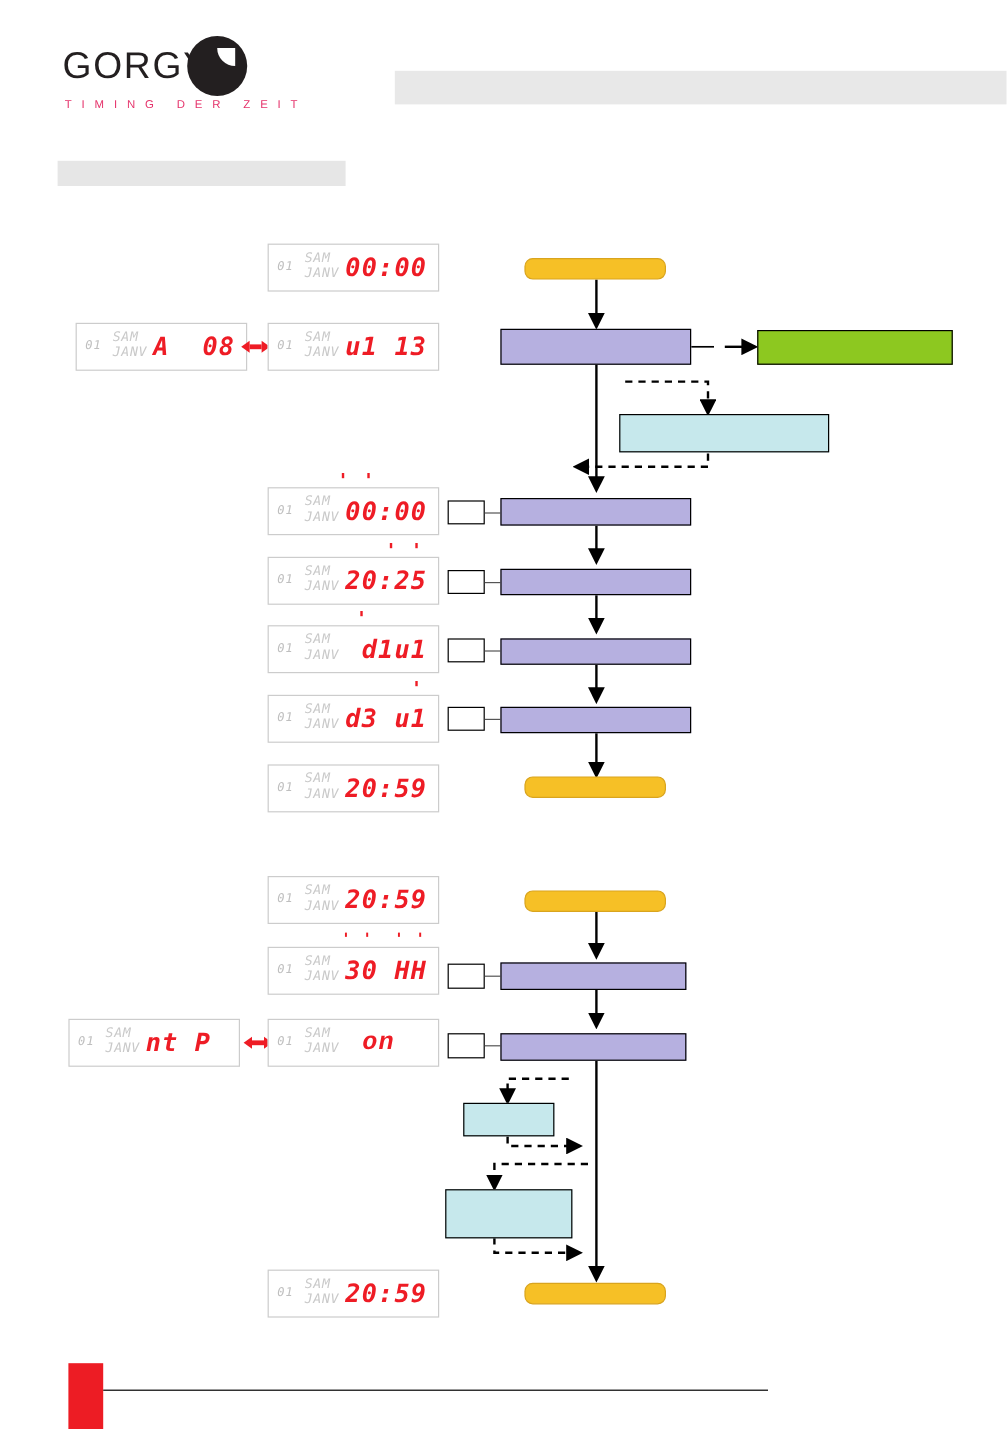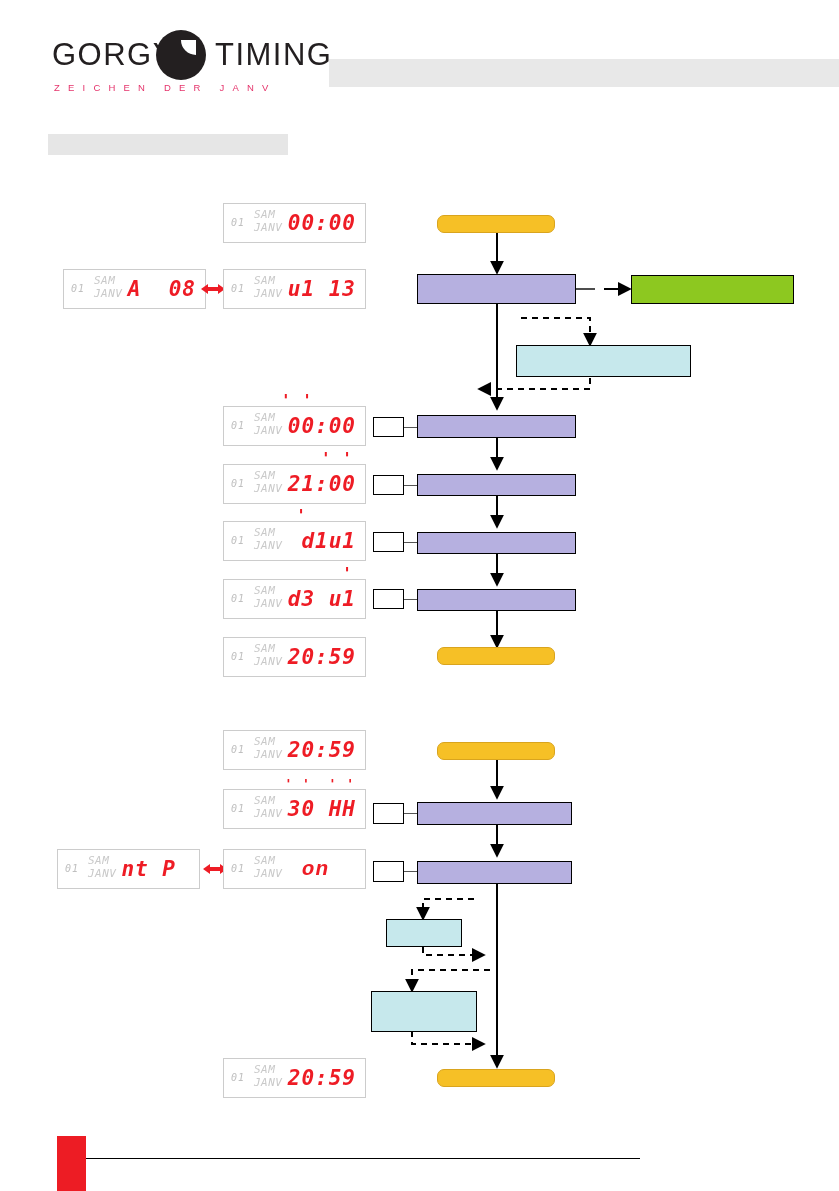--- a/index.html
+++ b/index.html
@@ -222,22 +222,21 @@
 </head>
 <body>
 
 <div id="page">
 
   <div id="logo-block">
     <div class="logo-word" id="logo-gorgy">GORGY</div>
     <div id="logo-mark">
       <div id="logo-mark-cut"></div>
     </div>
-    <div class="logo-word" id="logo-timing">TIMING</div>
-    <div id="logo-tagline">ZEICHEN DER JANV</div>
+    <div id="logo-tagline">TIMING DER ZEIT</div>
   </div>
 
   <div id="header-bar"></div>
   <div id="section-bar"></div>
 
   <div class="lcd" style="left:223px; top:203px; width:143px;">
     <div class="lcd-inner">
       <span class="lcd-daynum">01</span>
       <span class="lcd-dm"><span>SAM</span><br><span>JANV</span></span>
       <span class="lcd-main">00:00</span>
@@ -275,21 +274,21 @@
       <span class="lcd-dm"><span>SAM</span><br><span>JANV</span></span>
       <span class="lcd-main">00:00</span>
       <span class="lcd-ticks" style="right:52px;">' '</span>
     </div>
   </div>
 
   <div class="lcd" style="left:223px; top:464px; width:143px;">
     <div class="lcd-inner">
       <span class="lcd-daynum">01</span>
       <span class="lcd-dm"><span>SAM</span><br><span>JANV</span></span>
-      <span class="lcd-main">21:00</span>
+      <span class="lcd-main">20:25</span>
       <span class="lcd-ticks" style="right:12px;">' '</span>
     </div>
   </div>
 
   <div class="lcd" style="left:223px; top:521px; width:143px;">
     <div class="lcd-inner">
       <span class="lcd-daynum">01</span>
       <span class="lcd-dm"><span>SAM</span><br><span>JANV</span></span>
       <span class="lcd-main">d1u1</span>
       <span class="lcd-ticks" style="right:58px;">'</span>

